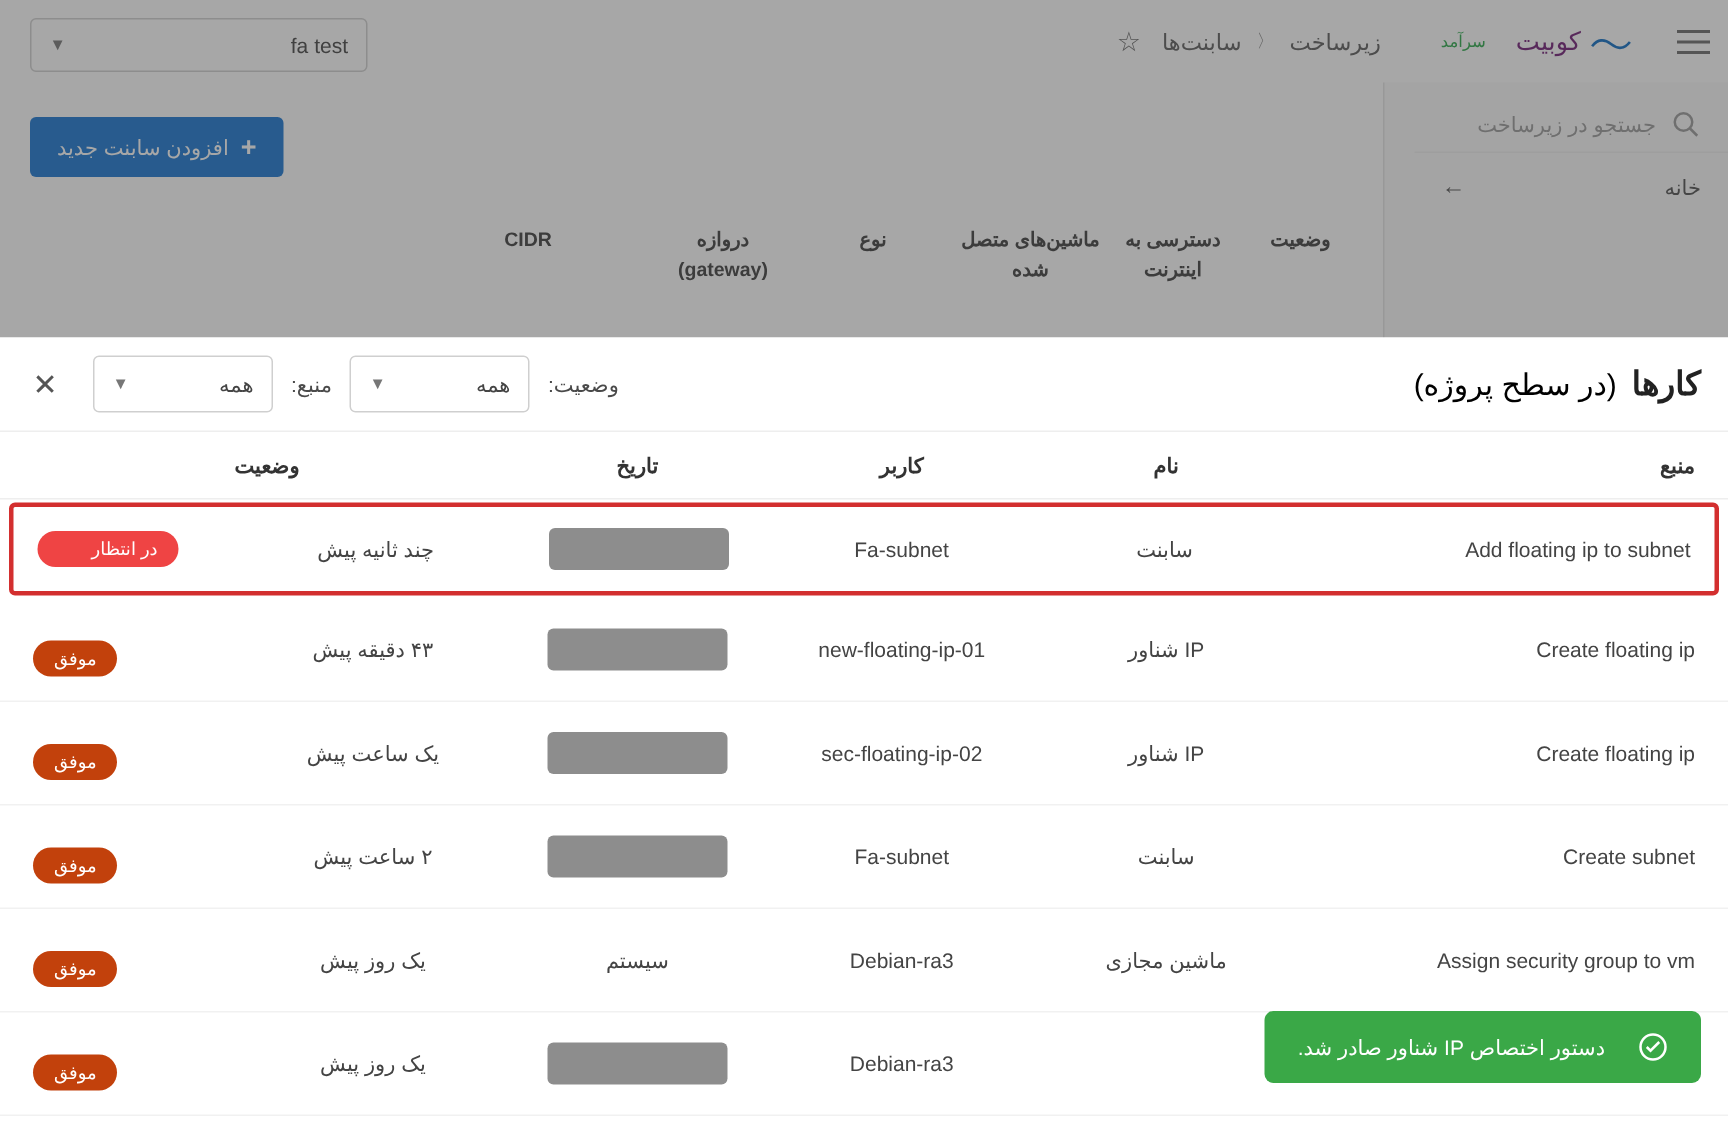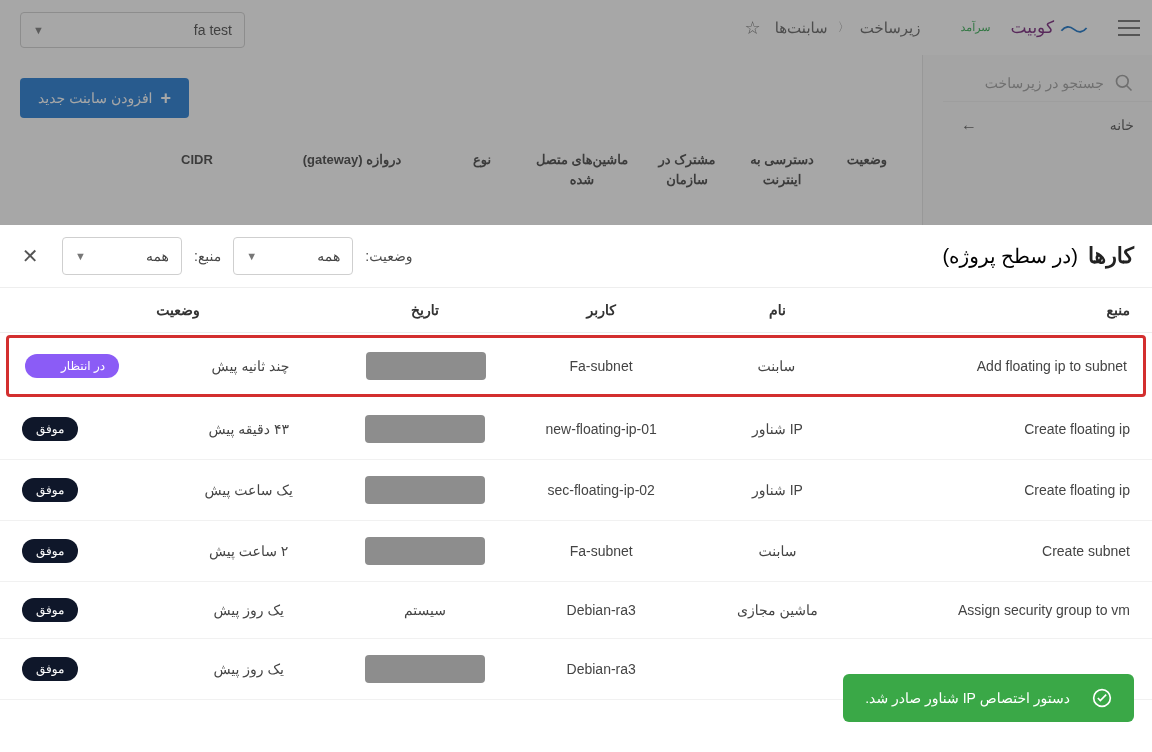--- a/index.html
+++ b/index.html
@@ -49,22 +49,22 @@
 .thead{display:grid;grid-template-columns:1.6fr 1fr 1.1fr 1fr 1.1fr 0.8fr;padding:14px 22px;font-size:14px;font-weight:bold;color:#333;border-bottom:1px solid #eee;text-align:center;}
 .thead>div:first-child{text-align:right;}
 .thead>div:last-child{text-align:left;}
 
 .trow{display:grid;grid-template-columns:1.6fr 1fr 1.1fr 1fr 1.1fr 0.8fr;padding:16px 22px;font-size:14px;color:#444;border-bottom:1px solid #f1f1f1;align-items:center;text-align:center;}
 .trow>div:first-child{text-align:right;}
 .trow>div:last-child{text-align:left;}
 .trow.hl{border:3px solid #d32f2f;border-radius:4px;margin:2px 6px;padding:14px 16px;}
 .user-blob{width:120px;height:28px;background:#8d8d8d;border-radius:4px;margin:0 auto;}
 .badge{display:inline-block;padding:5px 14px;border-radius:14px;color:#fff;font-size:12px;}
-.badge.pending{background:#8b5cf6;padding-left:36px;}
-.badge.success{background:#0f172a;}
+.badge.pending{background:#ef4444;padding-left:36px;}
+.badge.success{background:#c2410c;margin-top:12px;}
 
 
 .toast{position:absolute;right:18px;bottom:30px;background:#3aa847;color:#fff;padding:14px 22px;border-radius:6px;display:flex;align-items:center;gap:22px;font-size:14px;z-index:20;}
 .toast svg{width:20px;height:20px;}
 </style>
 </head>
 <body>
 
 <div class="top-region">
   <div class="header">
@@ -107,21 +107,20 @@
   </div>
 
   <div class="add-btn">
     <span class="plus">+</span>
     <span>افزودن سابنت جدید</span>
   </div>
 
   <div class="subnet-head">
     <div>وضعیت</div>
     <div>دسترسی به اینترنت</div>
-    <div>مشترک در سازمان</div>
     <div>ماشین‌های متصل شده</div>
     <div>نوع</div>
     <div>دروازه (gateway)</div>
     <div>CIDR</div>
   </div>
 </div>
 <div class="dim" style="height:225px;bottom:auto;"></div>
 
 <div class="tasks">
   <div class="tasks-top">

